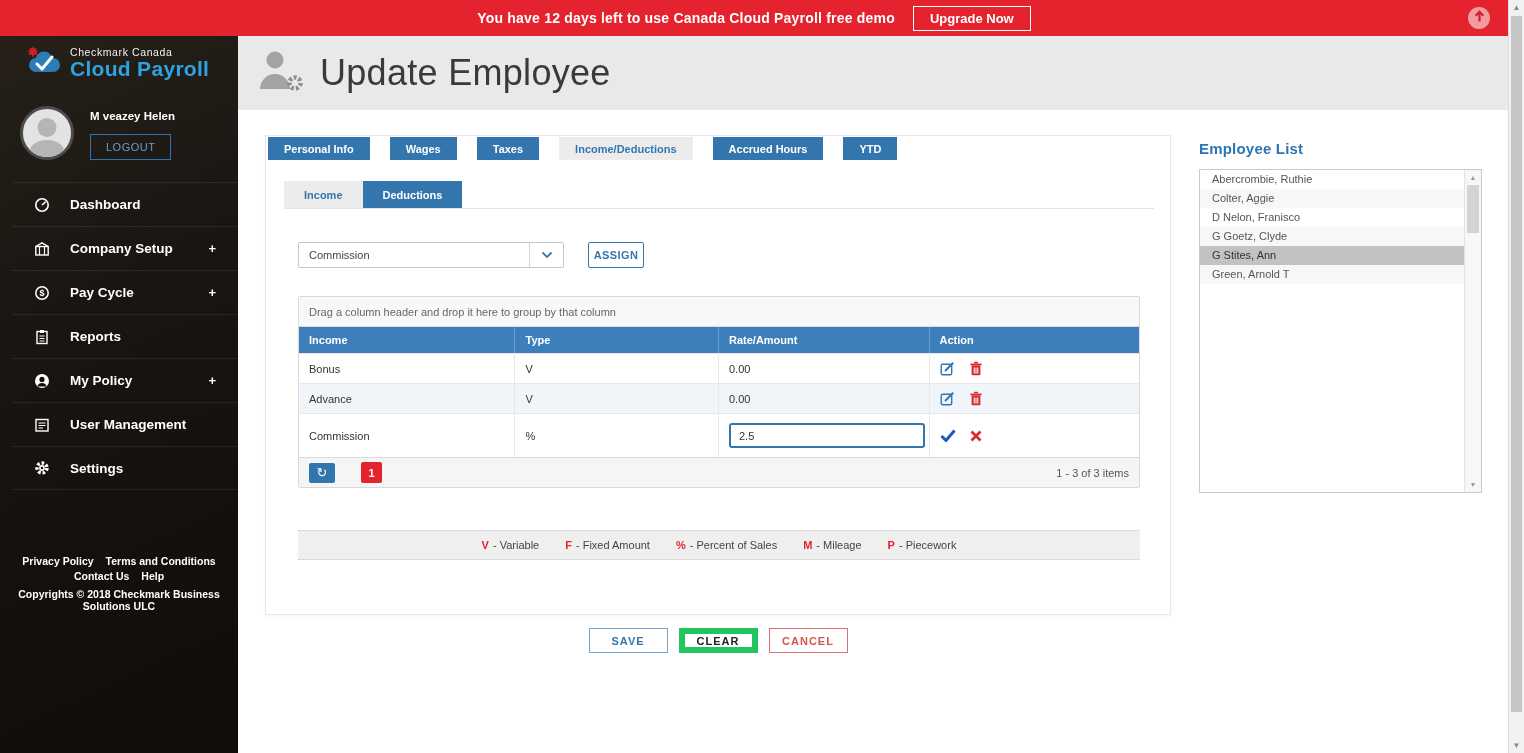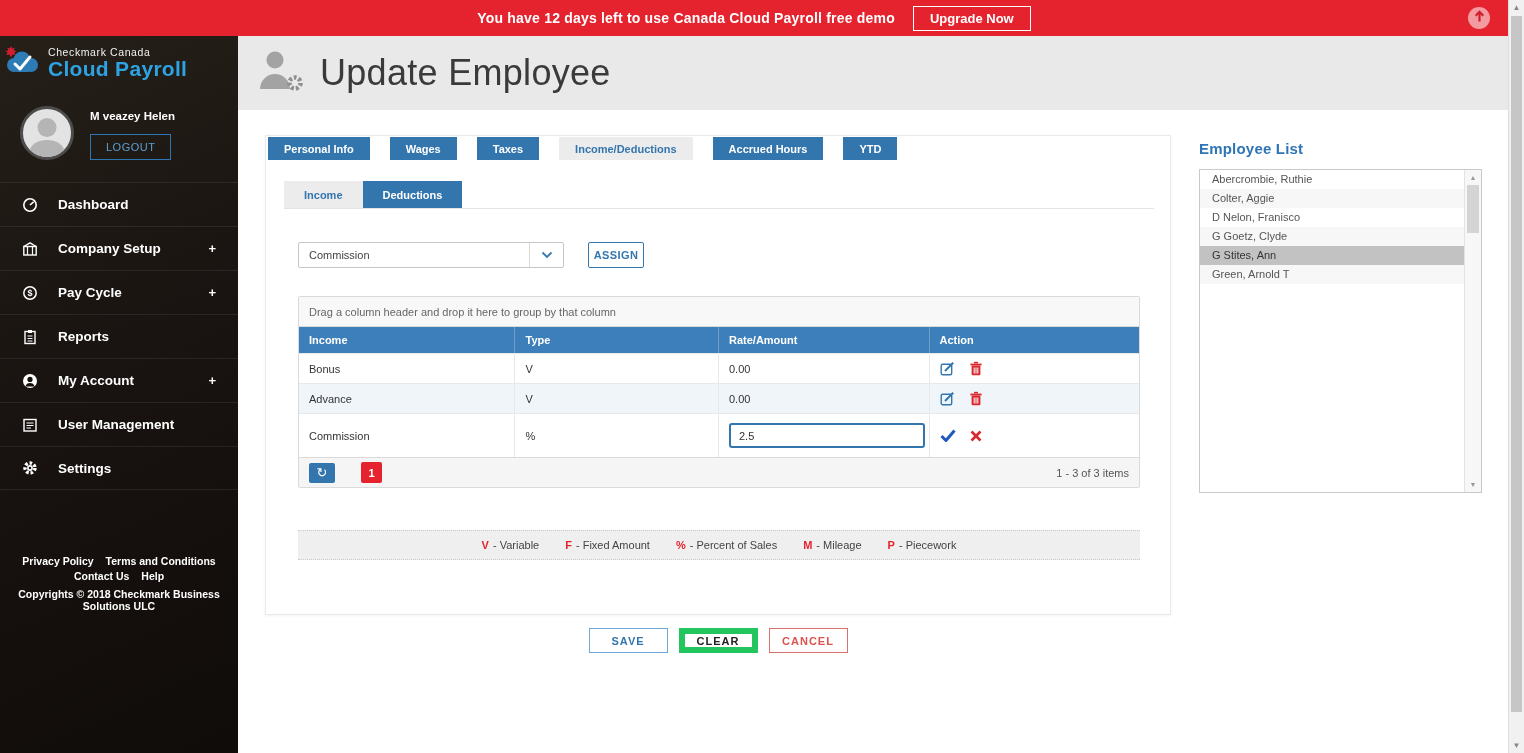--- a/index.html
+++ b/index.html
@@ -19,38 +19,38 @@
   
   .page-scrollbar { position:absolute; right:0; top:0; width:16px; height:753px; background:#f1f1f1;
                     border-left:1px solid #ddd; }
   .ps-arrow { position:absolute; left:0; width:100%; text-align:center; font-size:8px; color:#888; }
   .ps-up { top:3px; } .ps-down { bottom:3px; }
   .ps-thumb { position:absolute; left:2px; top:16px; width:11px; height:696px; background:#c6c6c6; }
 
   
   .sidebar { position:absolute; left:0; top:36px; width:238px; height:717px;
              background:linear-gradient(155deg,#262019 0%, #191311 45%, #100c0a 100%); color:#fff; }
-  .logo-row { height:54px; display:flex; align-items:center; padding-left:2px; }
+  .logo-row { height:54px; display:flex; align-items:center; padding-left:24px; }
   .logo-text { margin-left:4px; }
   .logo-line1 { font-size:10.5px; color:#f2f2f2; letter-spacing:.6px; }
   .logo-line2 { font-size:21px; font-weight:bold; color:#2ea3e3; letter-spacing:.3px; margin-top:-1px; }
 
   .user-block { display:flex; padding:16px 0 20px 20px; align-items:flex-start; }
   .avatar { width:54px; height:54px; border-radius:50%; background:#e3e3e3; border:3px solid #4c4c4c;
             position:relative; overflow:hidden; flex:0 0 auto; }
   .avatar .head { position:absolute; left:50%; top:9px; transform:translateX(-50%);
                   width:19px; height:19px; border-radius:50%; background:#b5b5b5; }
   .avatar .body { position:absolute; left:50%; top:31px; transform:translateX(-50%);
                   width:34px; height:22px; border-radius:50% 50% 0 0; background:#b5b5b5; }
   .user-col { margin-left:16px; padding-top:4px; }
   .user-name { font-size:11.5px; font-weight:bold; color:#fff; }
   .logout-btn { margin-top:12px; background:transparent; border:1px solid #2e75b6; color:#5d9fd3;
                 font-size:11px; letter-spacing:.5px; padding:6px 15px; cursor:pointer; font-family:inherit; }
 
-  .menu { margin-top:2px; }
+  .menu { margin-top:2px;margin-left:12px; }
   .menu-item { height:44px; display:flex; align-items:center; padding-left:22px;
                border-top:1px solid rgba(255,255,255,.08); font-size:13.5px; font-weight:bold;
                color:#fff; cursor:pointer; position:relative; }
   .menu-item:last-child { border-bottom:1px solid rgba(255,255,255,.08); }
   .mi-icon { width:26px; display:flex; align-items:center; margin-right:10px; flex:0 0 auto; }
   .mi-plus { margin-left:auto; margin-right:22px; font-size:13px; font-weight:bold; }
   .menu-item.active { background:#b0161f; }
   .menu-item.active::after { content:""; position:absolute; right:0; top:50%; transform:translateY(-50%);
                border-top:9px solid transparent; border-bottom:9px solid transparent;
                border-right:10px solid #fff; }
@@ -235,21 +235,21 @@
       <span class="mi-label">Reports</span>
     </div>
     <div class="menu-item">
       <span class="mi-icon">
         <svg width="16" height="16" viewBox="0 0 16 16">
             <circle cx="8" cy="8" r="7" fill="#fff"></circle>
             <circle cx="8" cy="6.4" r="2.6" fill="#16100d"></circle>
             <path d="M3.4 13.4 a4.8 4.8 0 0 1 9.2 0 z" fill="#16100d"></path>
           </svg>
       </span>
-      <span class="mi-label">My Account</span>
+      <span class="mi-label">My Policy</span>
       <span class="mi-plus">+</span>
     </div>
     <div class="menu-item">
       <span class="mi-icon">
         <svg width="16" height="16" viewBox="0 0 16 16">
             <rect x="2" y="2.5" width="12" height="11.5" fill="none" stroke="#fff" stroke-width="1.4"></rect>
             <path d="M4.5 6 H11.5 M4.5 8.5 H11.5 M4.5 11 H9" stroke="#fff" stroke-width="1.2"></path>
           </svg>
       </span>
       <span class="mi-label">User Management</span>

